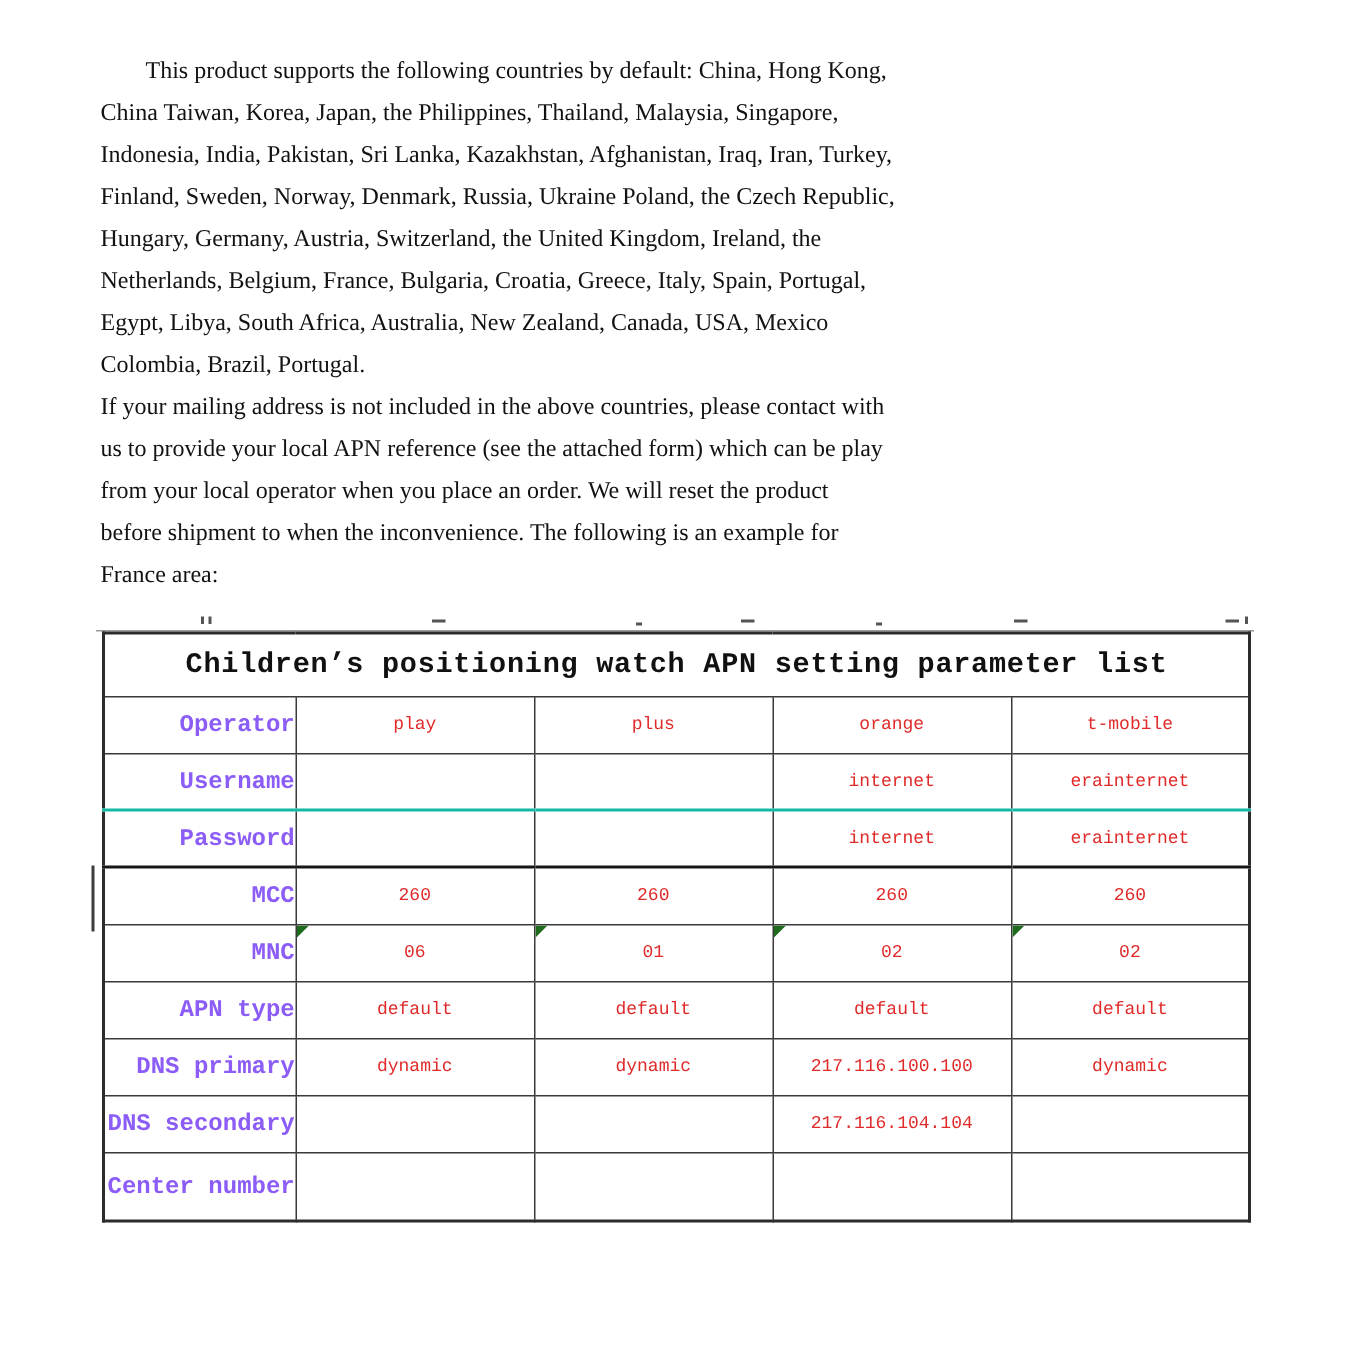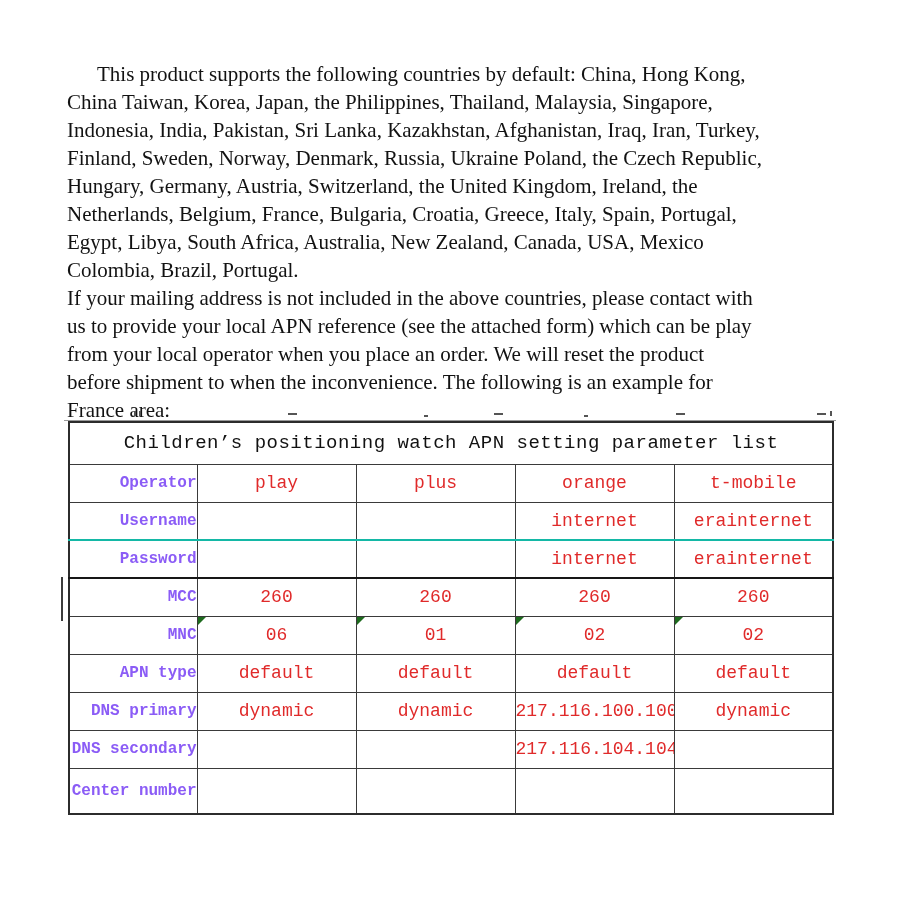--- a/index.html
+++ b/index.html
@@ -9,23 +9,23 @@
     font-family: "Liberation Serif", serif;
     color: #121212;
     position: relative;
     overflow: hidden;
   }
   .page { position: absolute; inset: 0; background: #fff; }
 
   
   .text-block {
     position: absolute;
-    left: 67px; top: 60px;
+    left: 67px; top: 34px;
     width: 790px;
-    font-size: 21px;
+    font-size: 16px;
     line-height: 28px;
     overflow: hidden;
   }
   .text-line { white-space: nowrap; }
   .text-line.indent { text-indent: 30px; }
 
   
   .crop-strip {
     position: absolute;
     left: 64px; top: 407px;
@@ -52,35 +52,35 @@
   table.apn td {
     border: 1px solid #3a3a3a;
     padding: 0;
     overflow: hidden;
   }
   tr.title-row { height: 42px; }
   tr.data-row { height: 38px; }
   tr.last-row { height: 46px; }
   td.title-cell {
     text-align: center;
-    font-weight: normal;
+    font-weight: bold;
     font-size: 19px;
     letter-spacing: 0.5px;
     color: #111;
   }
   td.label-cell {
     text-align: right;
     padding-right: 4px;
     font-weight: bold;
     font-size: 16px;
     color: #8b5cf6;
   }
   td.value-cell {
     text-align: center;
-    font-size: 18px;
+    font-size: 12px;
     color: var(--value-red, #e02a2a);
     position: relative;
   }
   tr.highlight td {
     border-top: 2px solid #14b8a6;
     border-bottom: 2px solid #161616;
   }
   td.marked::before {
     content: "";
     position: absolute;

